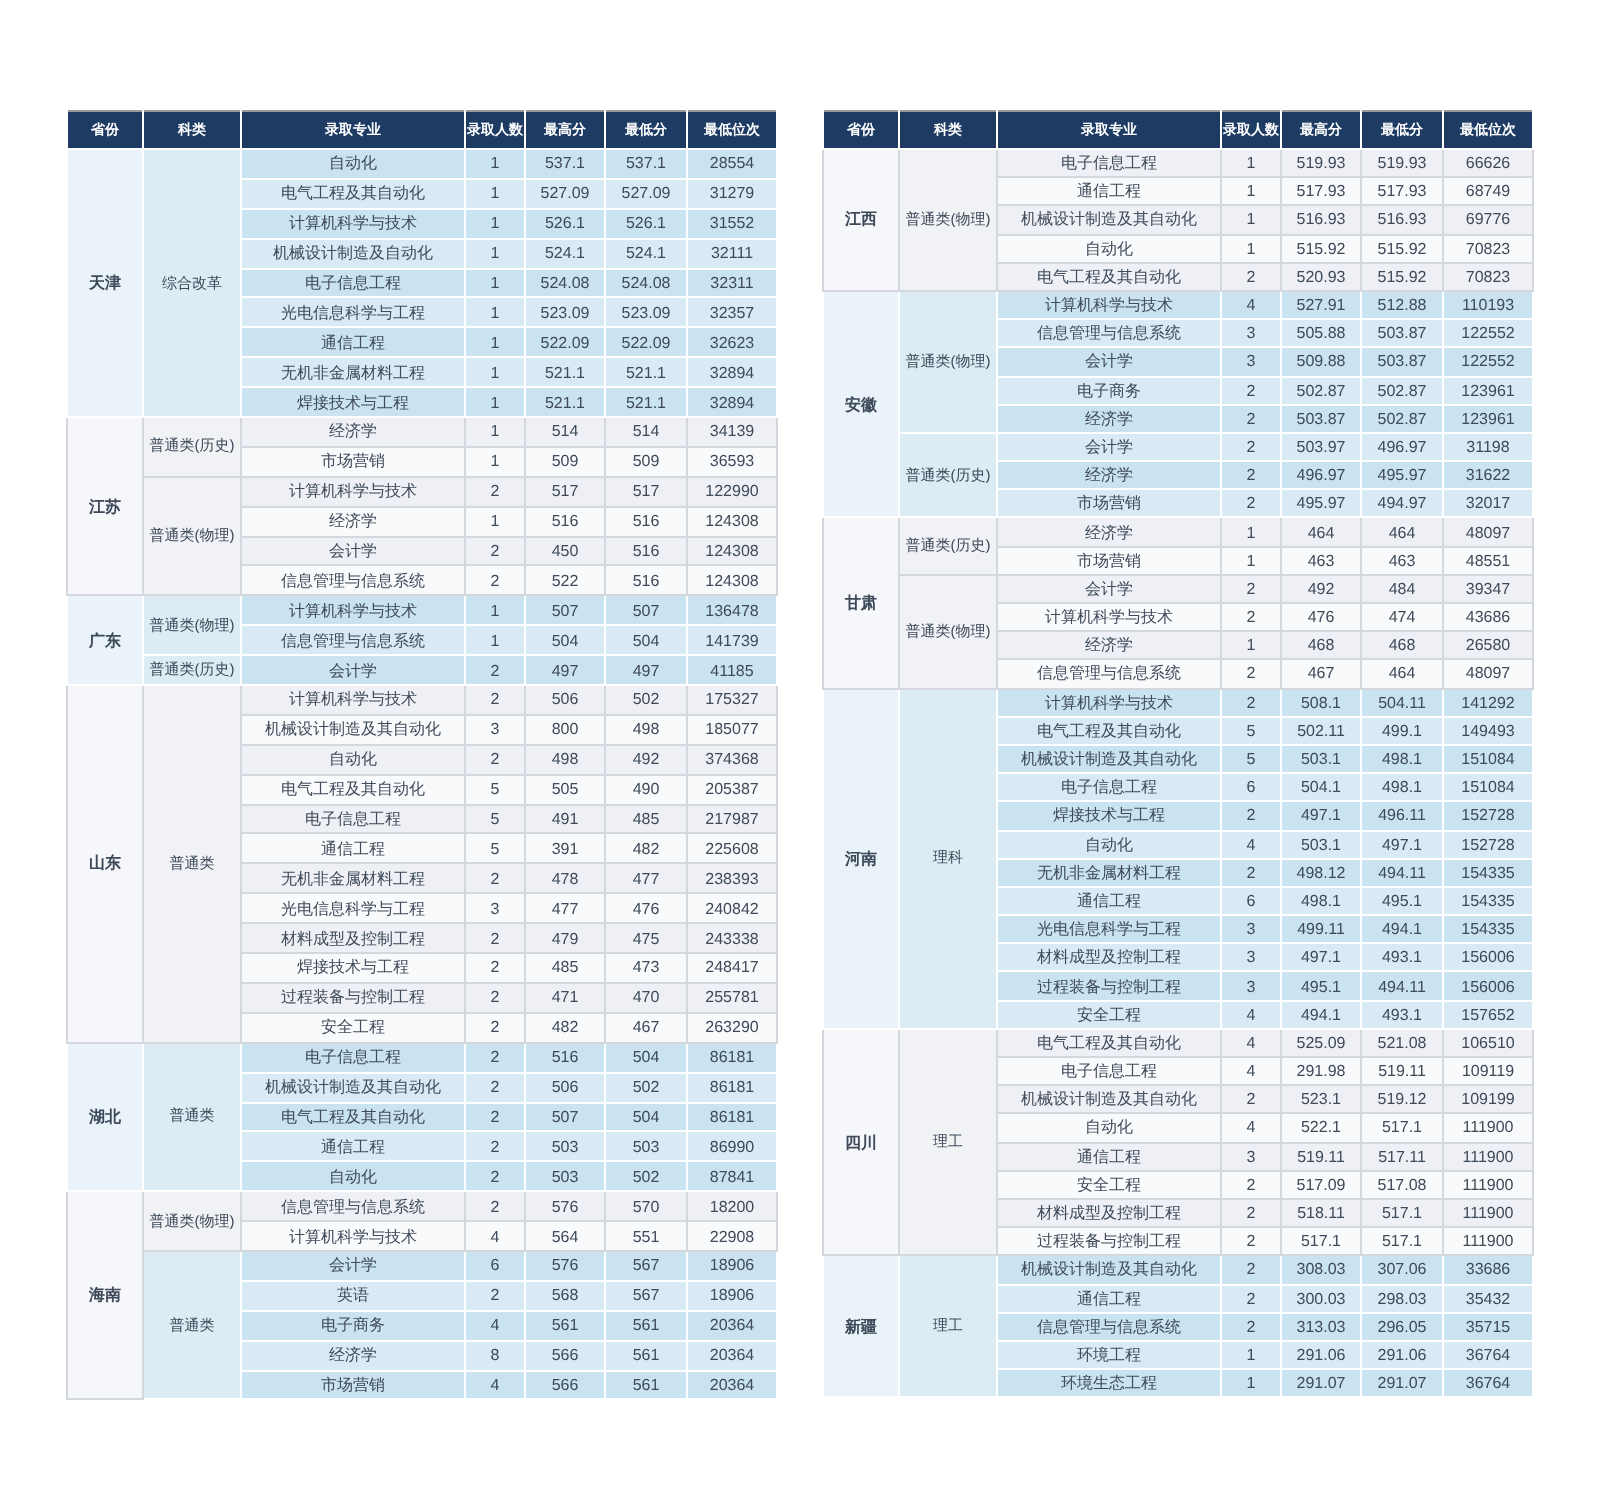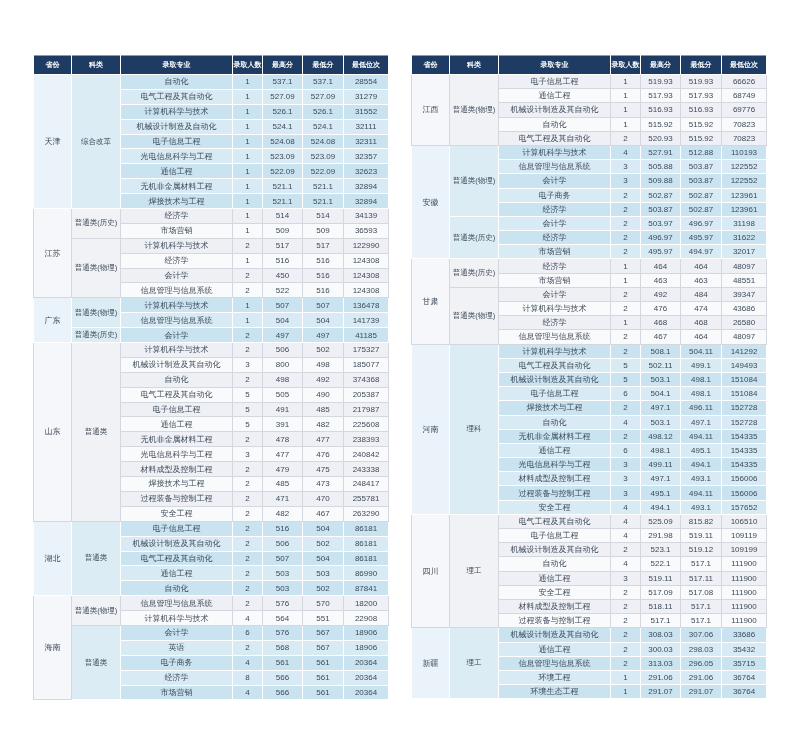--- a/index.html
+++ b/index.html
@@ -62,21 +62,21 @@
   tr.tint td  { border: 1px solid var(--grid-tint); }
   tr.plain td { border: 1px solid var(--grid-plain); }
   tr.tint.a td  { background: var(--tint-row-a); }
   tr.tint.b td  { background: var(--tint-row-b); }
   tr.plain.a td { background: var(--plain-row-a); }
   tr.plain.b td { background: var(--plain-row-b); }
 
   td.category { font-size: 7.5px; }
   td.category.g-tint  { background: var(--tint-category-bg) !important; }
   td.category.g-plain { background: var(--plain-category-bg) !important; }
-  td.province { font-size: 8px; }
+  td.province { font-size: 8px; font-weight: bold; }
   td.province.p-tint  { background: var(--tint-province-bg) !important; }
   td.province.p-plain { background: var(--plain-province-bg) !important; }
 
   tr.prov-start td { border-top: 1.5px solid var(--section-border); }
 </style>
 </head>
 <body>
 
 <div class="page">
   <div class="twrap" id="t0">
@@ -663,21 +663,21 @@
             <td>494.1</td>
             <td>493.1</td>
             <td>157652</td>
           </tr>
           <tr class="plain a prov-start">
             <td rowspan="8" class="province p-plain">四川</td>
             <td rowspan="8" class="category g-plain">理工</td>
             <td>电气工程及其自动化</td>
             <td>4</td>
             <td>525.09</td>
-            <td>815.82</td>
+            <td>521.08</td>
             <td>106510</td>
           </tr>
           <tr class="plain b">
             <td>电子信息工程</td>
             <td>4</td>
             <td>291.98</td>
             <td>519.11</td>
             <td>109119</td>
           </tr>
           <tr class="plain a">

